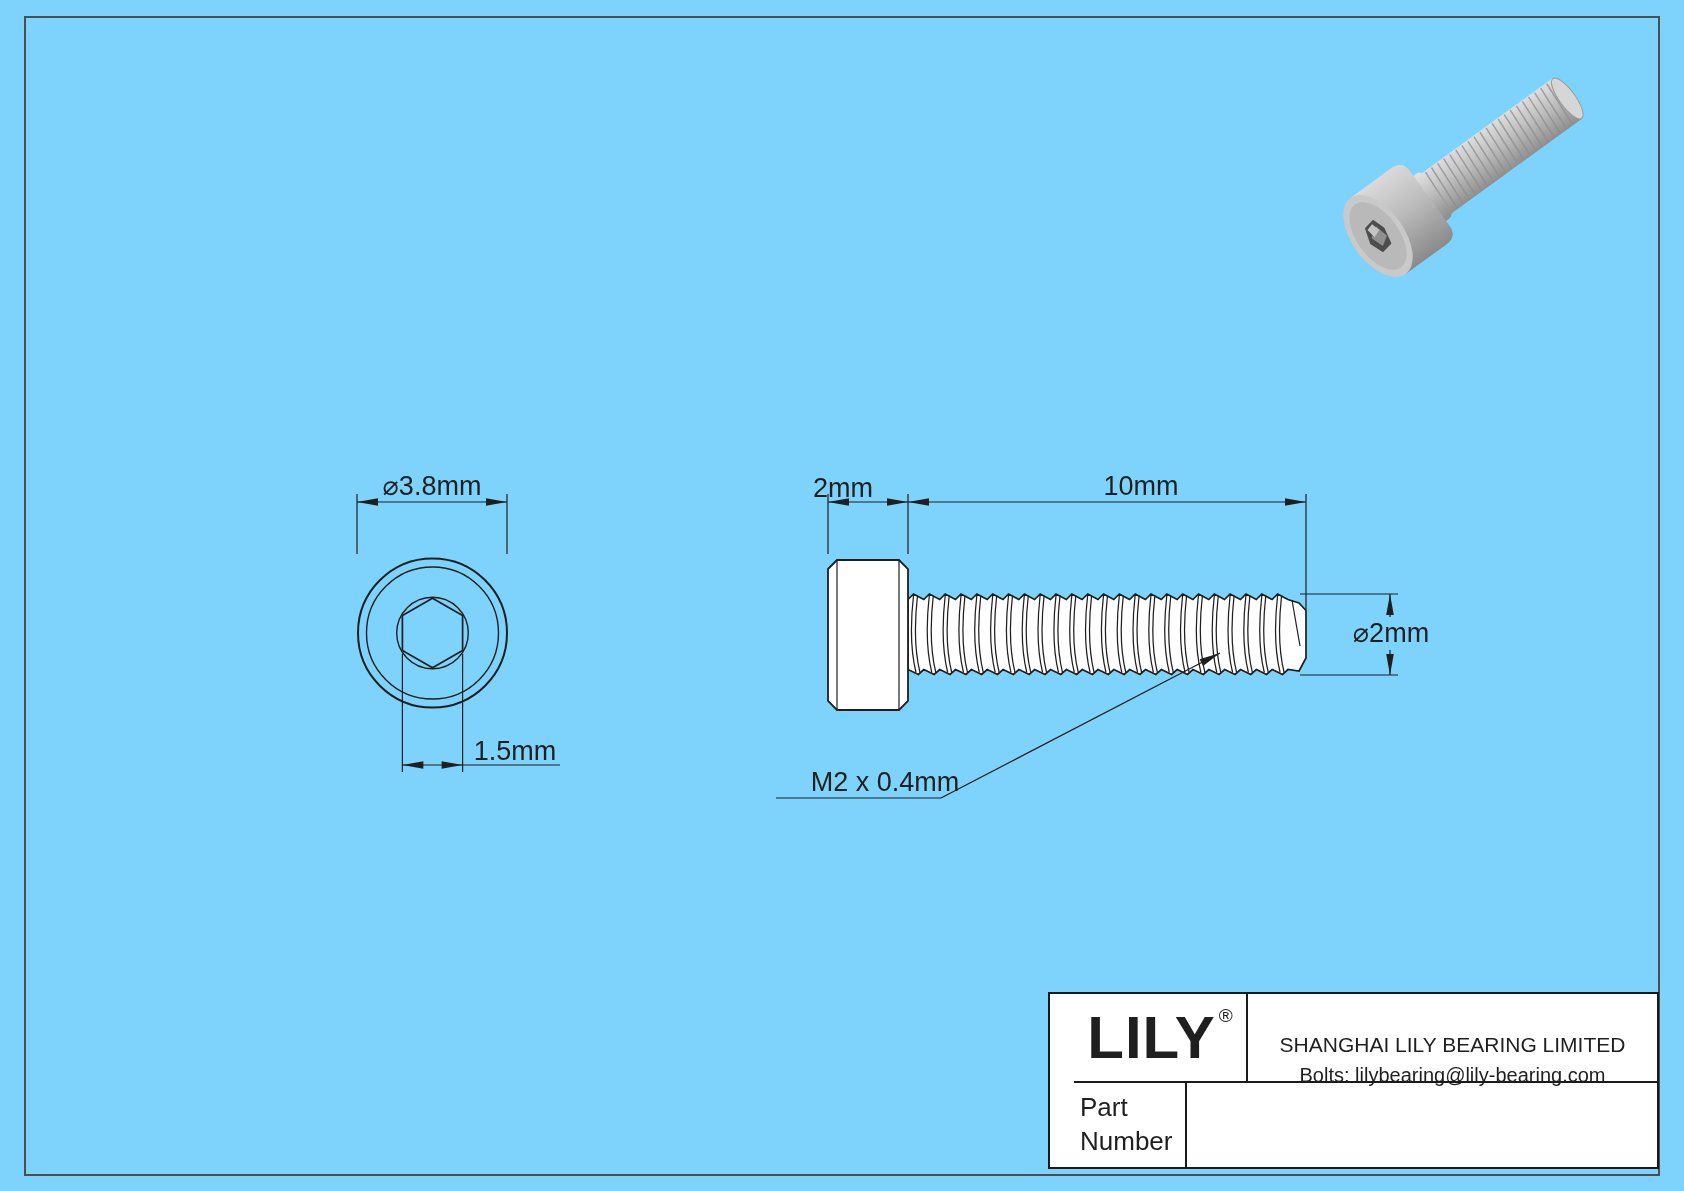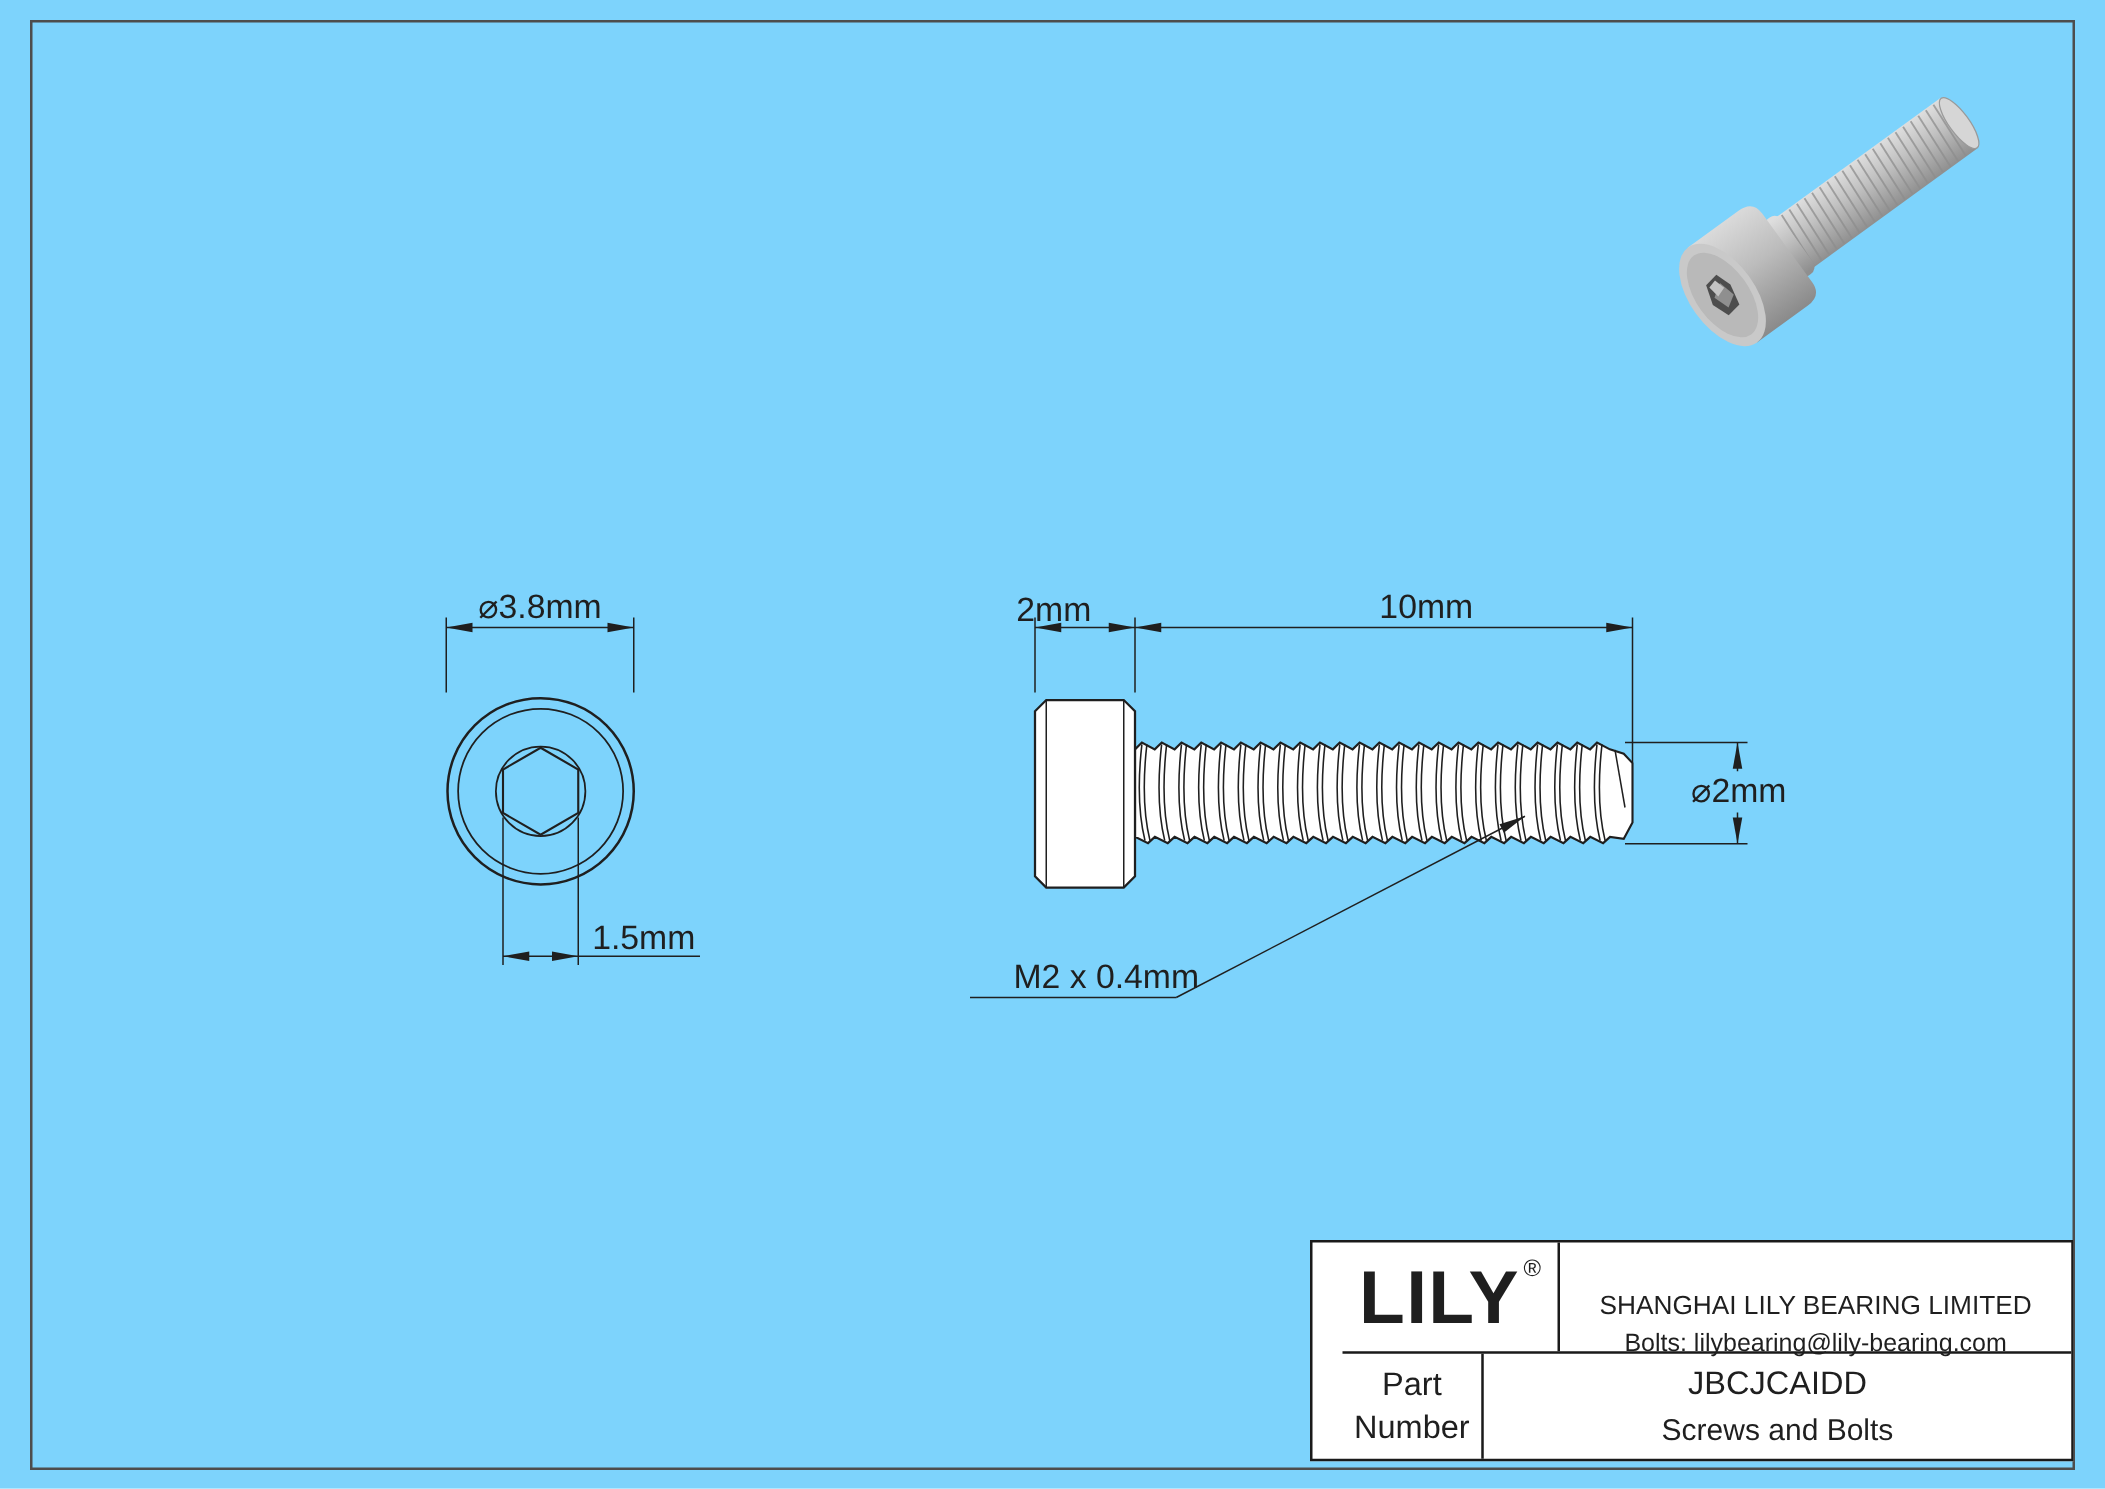--- a/index.html
+++ b/index.html
@@ -17,21 +17,21 @@
   .tb-top{height:89px;border-bottom:2px solid #1a1a1a;}
   .tb-bottom{flex:1;}
   .cell{display:flex;flex-direction:column;align-items:center;justify-content:center;box-sizing:border-box;}
   .logo-cell{width:174px;border-right:2px solid #1a1a1a;flex-direction:row;align-items:center;}
   .logo{font-size:60px;font-weight:700;letter-spacing:1px;line-height:1;}
   .reg{font-size:19px;position:relative;top:-22px;margin-left:3px;}
   .company-cell{flex:1;gap:7px;}
   .company-name{font-size:21px;margin-top:44px;}
   .company-email{font-size:20px;}
   .pn-label{width:113px;border-right:2px solid #1a1a1a;font-size:26px;line-height:1.3;
-            text-align:center;padding:0 6px;}
+            text-align:left;padding:0 6px;}
   .pn-cell{flex:1;gap:9px;}
   .pn-value{font-size:26px;}
   .pn-category{font-size:24px;}
 </style>
 </head>
 <body>
 
 <div class="page">
   <div class="page-border"></div>
 
@@ -153,19 +153,15 @@
         <span class="logo">LILY</span>
         <span class="reg">®</span>
       </div>
       <div class="cell company-cell">
         <div class="company-name">SHANGHAI LILY BEARING LIMITED</div>
         <div class="company-email">Bolts: lilybearing@lily-bearing.com</div>
       </div>
     </div>
     <div class="tb-row tb-bottom">
       <div class="cell pn-label">Part Number</div>
-      <div class="cell pn-cell">
-        <div class="pn-value">JBCJCAIDD</div>
-        <div class="pn-category">Screws and Bolts</div>
-      </div>
     </div>
   </div>
 </div>
 
 </body></html>

